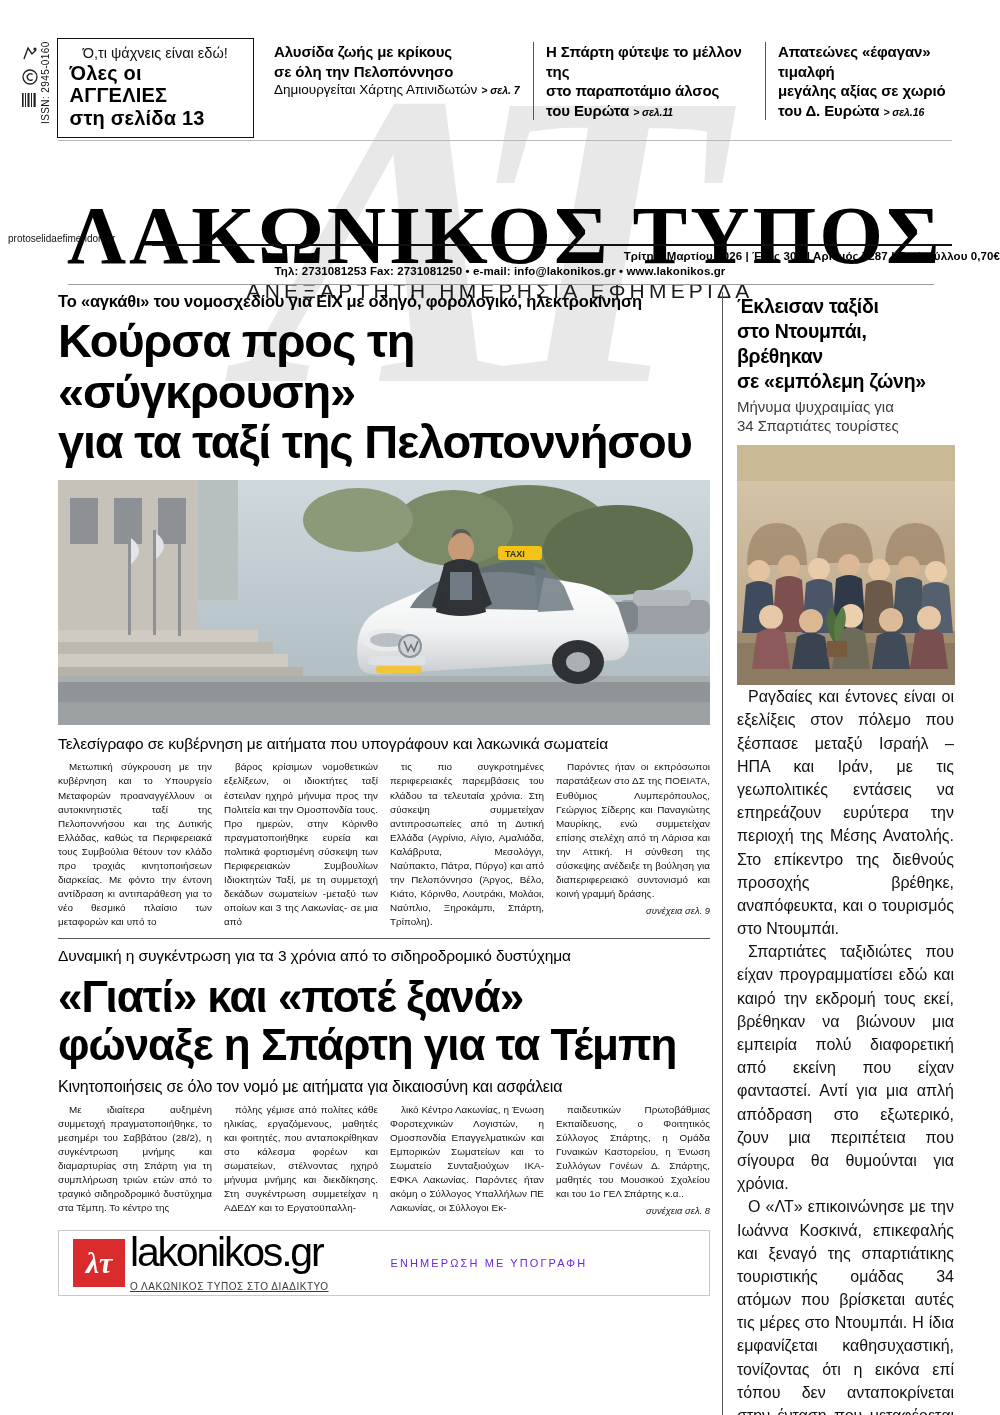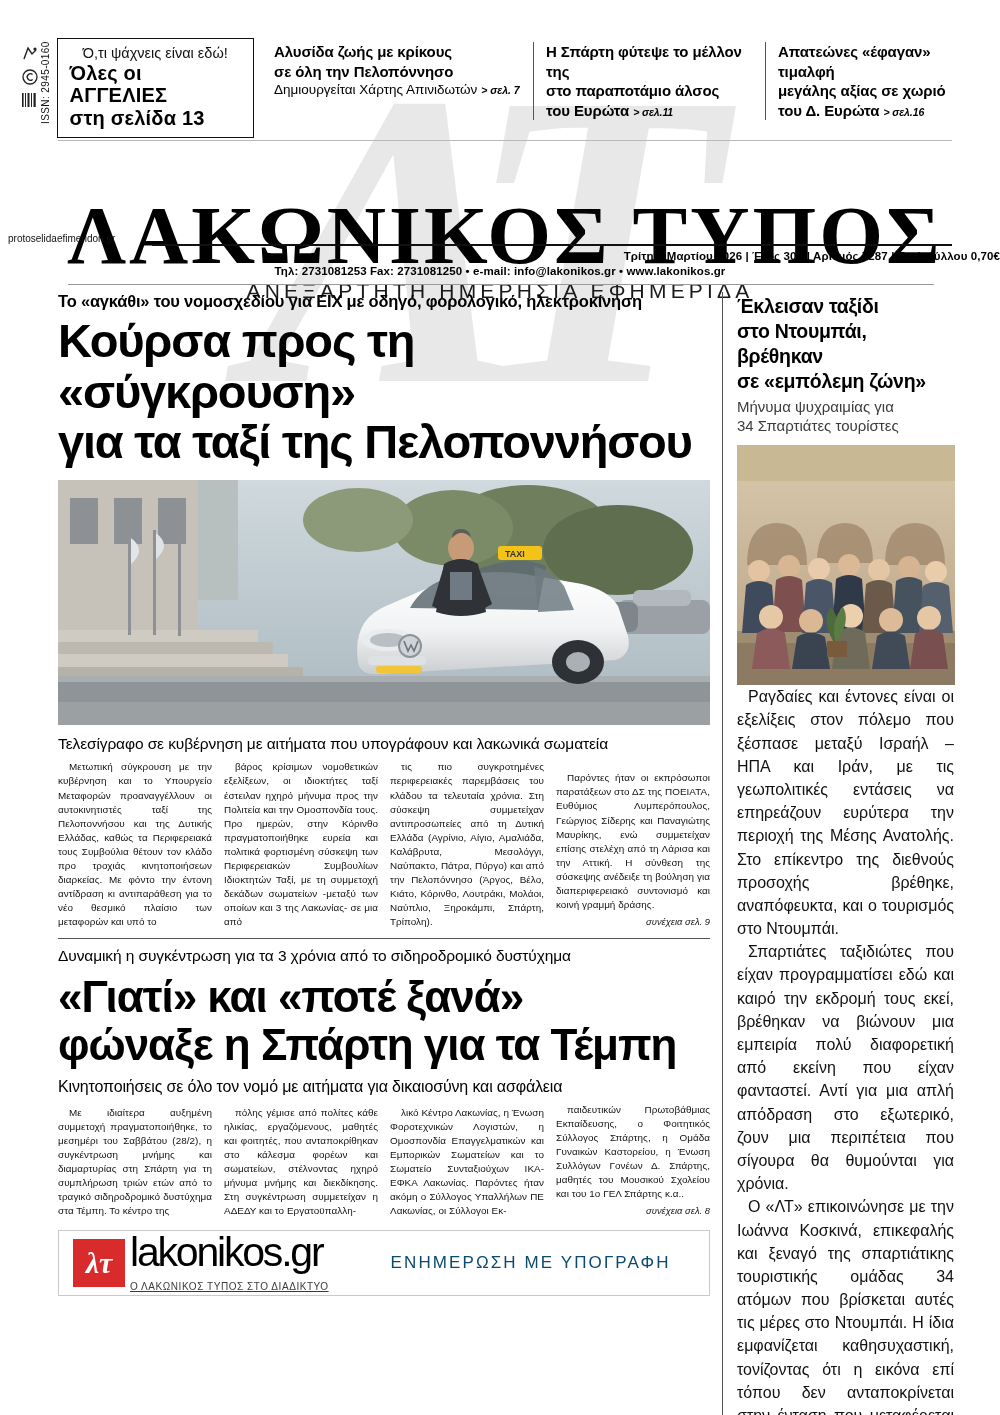--- a/index.html
+++ b/index.html
@@ -91,21 +91,21 @@
     font-size:47px; font-weight:700; line-height:1.08; letter-spacing:-1.2px;
     font-family:"Liberation Sans", sans-serif; margin:2px 0 0 0;
   }
   .lead-head .l2 { display:block; }
 
   .photo { margin-top:12px; width:652px; height:245px; position:relative; overflow:hidden; background:#9aa7ad; }
   .photo svg { display:block; width:100%; height:100%; }
 
   .caption { font-size:15.5px; margin-top:9px; line-height:1.25; letter-spacing:-0.1px; }
 
-  .body4 { display:flex; margin-top:7px; gap:12px;align-items:flex-end; }
+  .body4 { display:flex; margin-top:7px; gap:12px; }
   .bcol { width:160px; font-size:9.9px; line-height:1.42; text-align:justify; letter-spacing:0.05px; color:#111; }
   .bcol p { margin:0; text-indent:11px; }
   .cont { text-align:right; font-style:italic; font-size:9.3px; margin-top:4px; display:block; }
 
   .rule-thick { height:1px; background:#555; margin-top:9px; }
 
   
   .k2 { font-size:15.5px; font-weight:400; line-height:1.2; margin-top:8px; letter-spacing:-0.1px; }
   .head2 {
     font-size:44px; font-weight:700; line-height:1.09; letter-spacing:-1px; margin-top:7px;
@@ -116,21 +116,21 @@
   
   .adbanner {
     margin-top:12px; width:652px; height:66px; border:1px solid #c9c9c9;
     display:flex; align-items:center; padding-left:14px; background:#fff;
   }
   .ad-mark { width:52px; height:48px; background:#d92b2b; display:flex; align-items:center; justify-content:center;
              color:#fff; font-family:"Liberation Serif", serif; font-style:italic; font-size:30px; font-weight:700; }
   .ad-wordmark { margin-left:5px; }
   .ad-word { font-size:41px; font-weight:400; letter-spacing:-2.2px; line-height:0.88; }
   .ad-tag { font-size:10px; letter-spacing:0.55px; color:#3a3a3a; margin-top:11px;text-decoration:underline; }
-  .ad-slogan { margin-left:62px; font-size:17px; letter-spacing:2.1px; color:#0c4a6e; }
+  .ad-slogan { margin-left:62px; font-size:11px; letter-spacing:2.1px; color:#6d28d9; }
 
   
   .r-head { font-size:19.5px; font-weight:700; line-height:1.28; letter-spacing:-0.3px; margin-top:2px; }
   .r-head span { display:block; }
   .r-sub { font-size:15px; line-height:1.28; color:#3c3c3c; margin-top:3px; }
   .r-sub span { display:block; }
   .r-photo { margin-top:10px; width:218px; height:240px; overflow:hidden; background:#b39a86; }
   .r-photo svg { display:block; width:100%; height:100%; }
   .r-body { font-size:16px; line-height:1.45; text-align:justify; color:#111; }
   .r-body p { margin:0; text-indent:11px; }

